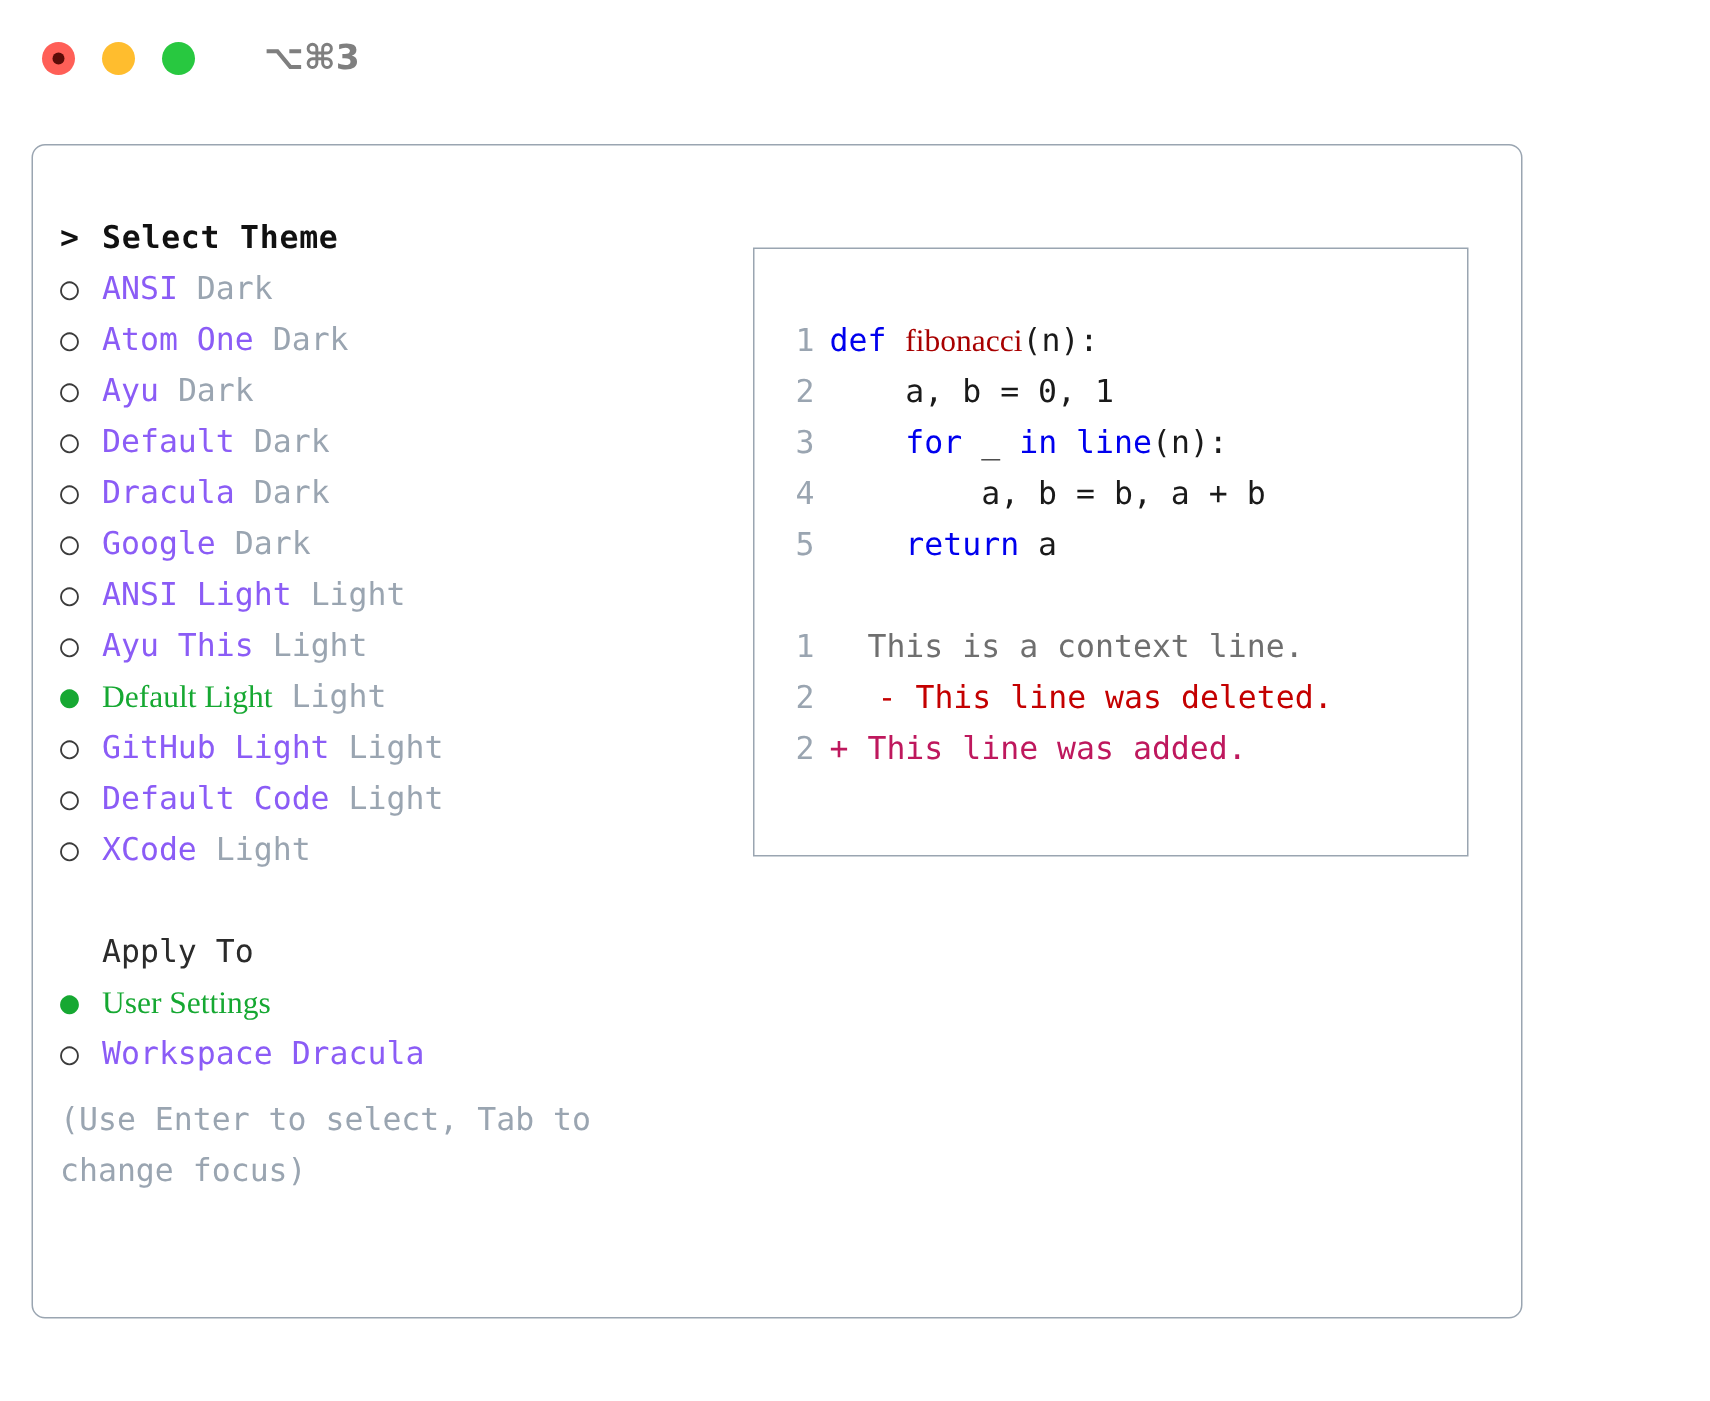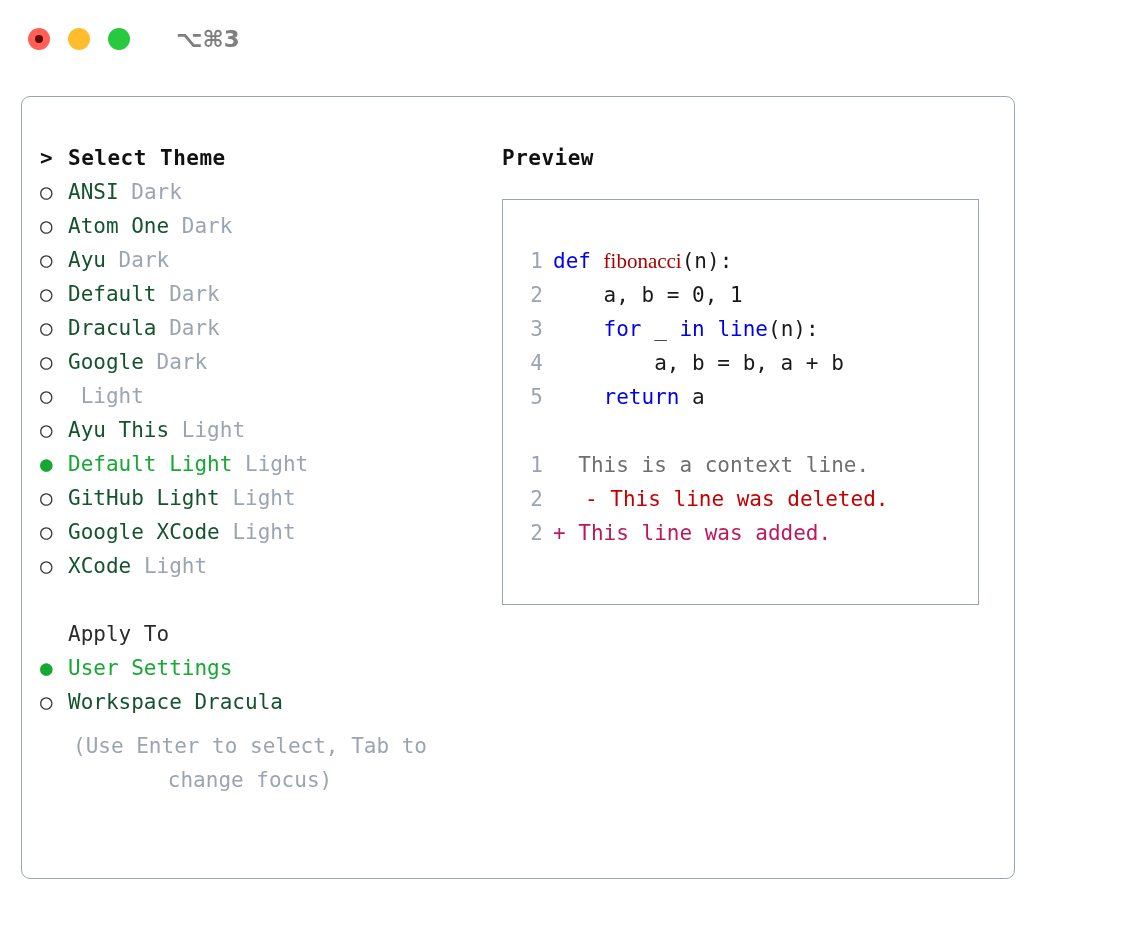--- a/index.html
+++ b/index.html
@@ -99,39 +99,38 @@
   .marker.filled { color: #16a832; }
   .marker.blank  { color: transparent; }
 
   .head-row {
     font-weight: 700;
     color: #111111;
     letter-spacing: 0.5px;
   }
   .head-row .marker { font-weight: 700; color: #111111; }
 
-  .label-main     { color: #14532d; }
-  .label-main.sel { color: #16a832; }
+  .label-main     { color: #8b5cf6; }
+  .label-main.sel { color: #16a832; font-family: Liberation Serif, serif; }
   .label-tag      { color: #9aa5b1; }
 
   .group-title {
     font-weight: 400;
     color: #2b2b2b;
   }
 
   .spacer-row { height: 34px; }
 
   .hint {
     margin-top: 10px;
     font-size: 21px;
     line-height: 34px;
     color: #9aa5b1;
     width: 420px;
     white-space: normal;
-    text-align: center;
   }
 
   
   .right-col {
     position: absolute;
     left: 480px;
     top: 44px;
     width: 496px;
   }
   .preview-title {
@@ -197,45 +196,44 @@
       <span>Select Theme</span>
     </div>
 
     <div id="theme-list">
         <div class="row"><span class="marker hollow">○</span><span class="label-main">ANSI</span><span> </span><span class="label-tag">Dark</span></div>
         <div class="row"><span class="marker hollow">○</span><span class="label-main">Atom One</span><span> </span><span class="label-tag">Dark</span></div>
         <div class="row"><span class="marker hollow">○</span><span class="label-main">Ayu</span><span> </span><span class="label-tag">Dark</span></div>
         <div class="row"><span class="marker hollow">○</span><span class="label-main">Default</span><span> </span><span class="label-tag">Dark</span></div>
         <div class="row"><span class="marker hollow">○</span><span class="label-main">Dracula</span><span> </span><span class="label-tag">Dark</span></div>
         <div class="row"><span class="marker hollow">○</span><span class="label-main">Google</span><span> </span><span class="label-tag">Dark</span></div>
-        <div class="row"><span class="marker hollow">○</span><span> </span><span class="label-tag">Light</span></div>
+        <div class="row"><span class="marker hollow">○</span><span class="label-main">ANSI Light</span><span> </span><span class="label-tag">Light</span></div>
         <div class="row"><span class="marker hollow">○</span><span class="label-main">Ayu This</span><span> </span><span class="label-tag">Light</span></div>
         <div class="row"><span class="marker filled">●</span><span class="label-main sel">Default Light</span><span> </span><span class="label-tag">Light</span></div>
         <div class="row"><span class="marker hollow">○</span><span class="label-main">GitHub Light</span><span> </span><span class="label-tag">Light</span></div>
-        <div class="row"><span class="marker hollow">○</span><span class="label-main">Google XCode</span><span> </span><span class="label-tag">Light</span></div>
+        <div class="row"><span class="marker hollow">○</span><span class="label-main">Default Code</span><span> </span><span class="label-tag">Light</span></div>
         <div class="row"><span class="marker hollow">○</span><span class="label-main">XCode</span><span> </span><span class="label-tag">Light</span></div>
       </div>
 
     <div class="spacer-row"></div>
 
     <div class="row">
       <span class="marker blank">○</span>
       <span class="group-title">Apply To</span>
     </div>
 
     <div id="apply-to-list">
         <div class="row"><span class="marker filled">●</span><span class="label-main sel">User Settings</span></div>
         <div class="row"><span class="marker hollow">○</span><span class="label-main">Workspace Dracula</span></div>
       </div>
 
     <div class="hint">(Use Enter to select, Tab to change focus)</div>
   </div>
 
   <div class="right-col">
-    <div class="preview-title">Preview</div>
 
     <div class="preview-box">
       <div id="code-block">
           <div class="code-line"><span class="lineno">1</span><span class="code-text"><span class="tok-kw">def </span><span class="tok-fn">fibonacci</span><span class="tok-plain">(n):</span></span></div>
           <div class="code-line"><span class="lineno">2</span><span class="code-text"><span class="tok-plain">    a, b = 0, 1</span></span></div>
           <div class="code-line"><span class="lineno">3</span><span class="code-text"><span class="tok-plain">    </span><span class="tok-kw">for</span><span class="tok-plain"> _ </span><span class="tok-kw">in</span><span class="tok-plain"> </span><span class="tok-kw">line</span><span class="tok-plain">(n):</span></span></div>
           <div class="code-line"><span class="lineno">4</span><span class="code-text"><span class="tok-plain">        a, b = b, a + b</span></span></div>
           <div class="code-line"><span class="lineno">5</span><span class="code-text"><span class="tok-plain">    </span><span class="tok-kw">return</span><span class="tok-plain"> a</span></span></div>
         </div>
       <div class="blank-line"></div>

